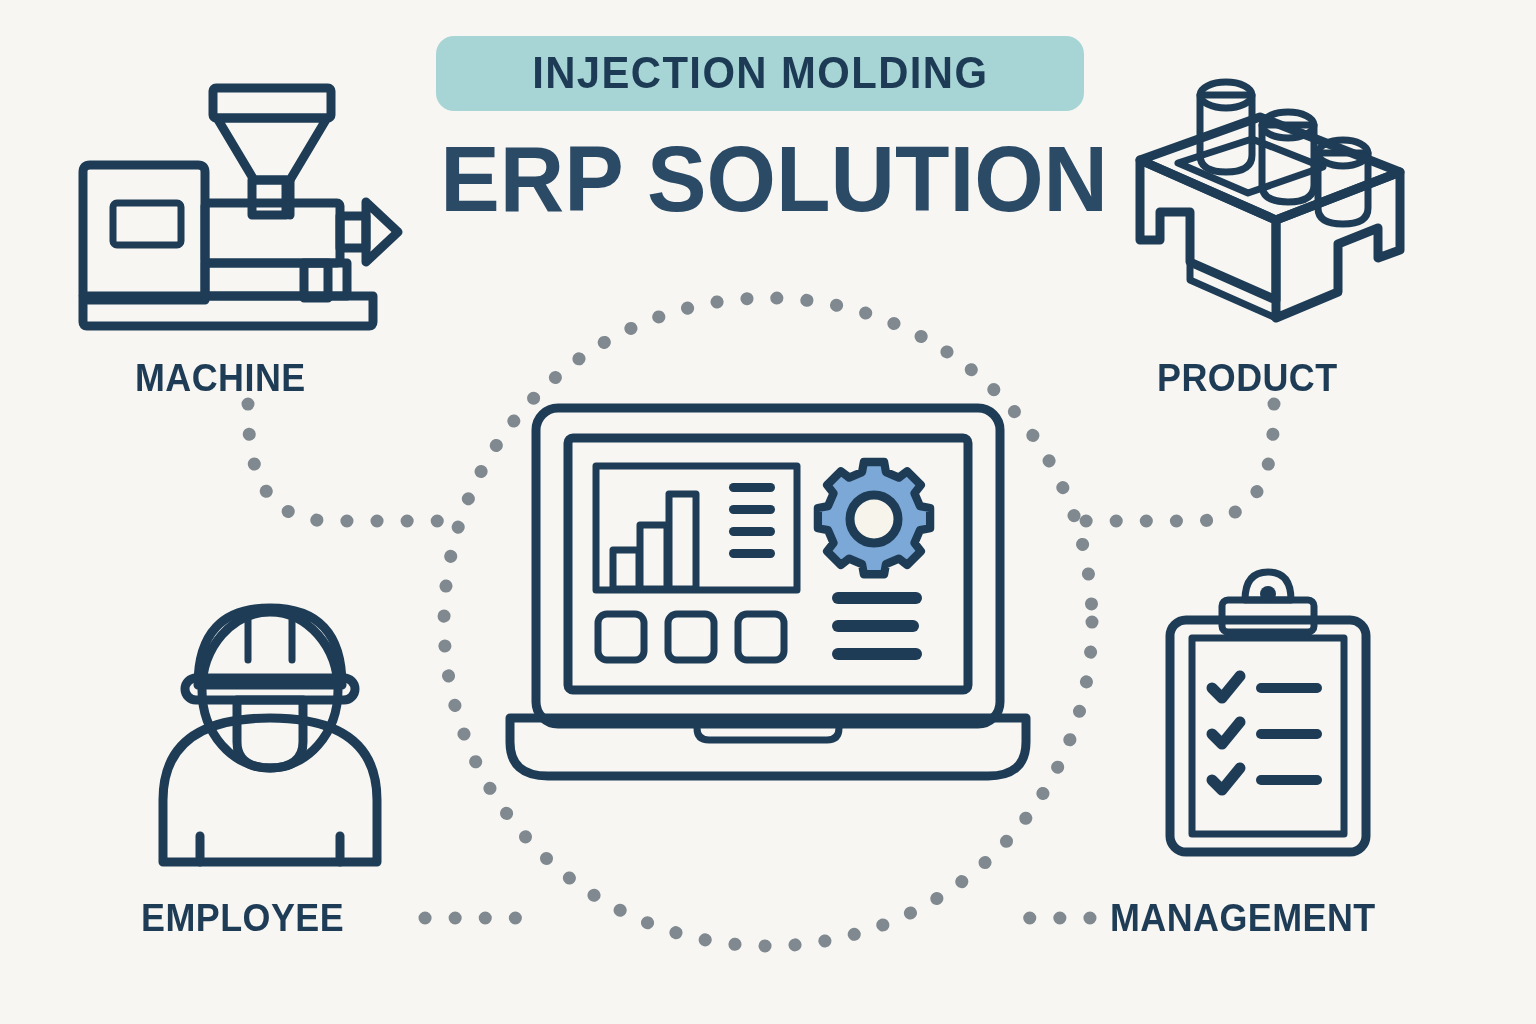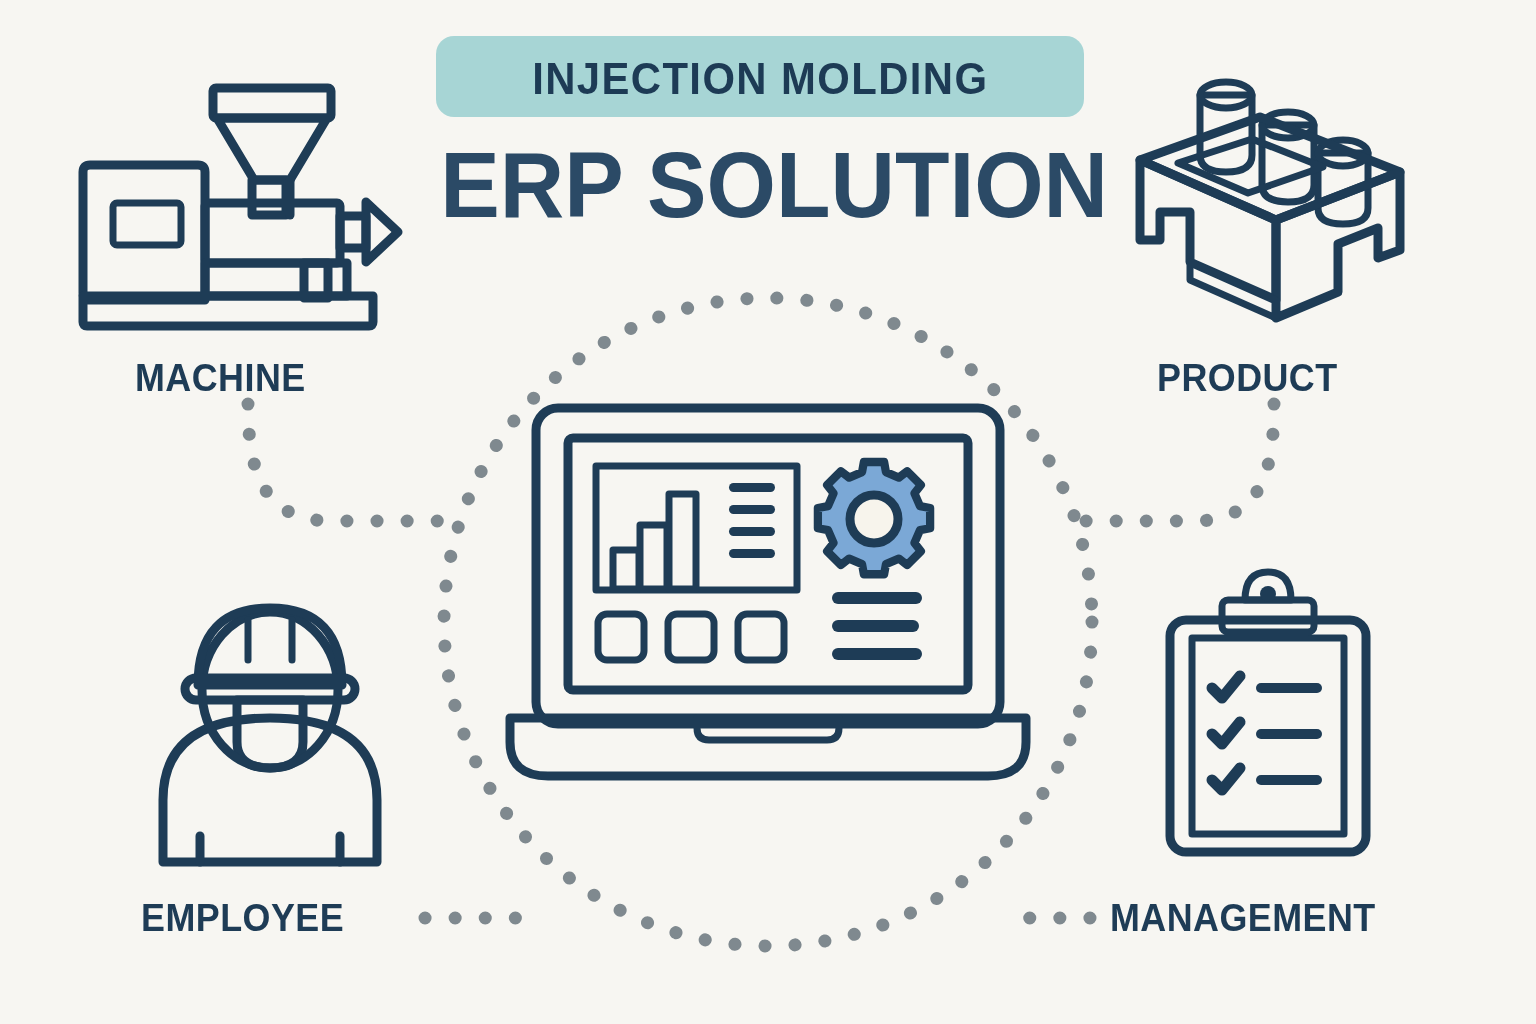--- a/index.html
+++ b/index.html
@@ -10,21 +10,21 @@
     overflow:hidden;
   }
   #stage { position:relative; width:1536px; height:1024px; background:#f7f6f2; }
 
   
   #title-block { position:absolute; left:430px; top:36px; width:660px; text-align:center; }
   #badge {
     display:inline-block;
     background:#a7d5d5;
     border-radius:18px;
-    padding:20px 34px 16px 34px;
+    padding:14px 34px 16px 34px;
     min-width:648px;
   }
   #badge-text {
     font-size:45px; font-weight:bold; letter-spacing:1.5px;
     color:#1d3b55; line-height:1; white-space:nowrap;
     transform:scaleX(0.93); display:inline-block;
   }
   #main-title {
     margin-top:22px;
     font-size:92px; font-weight:bold; letter-spacing:0px;

